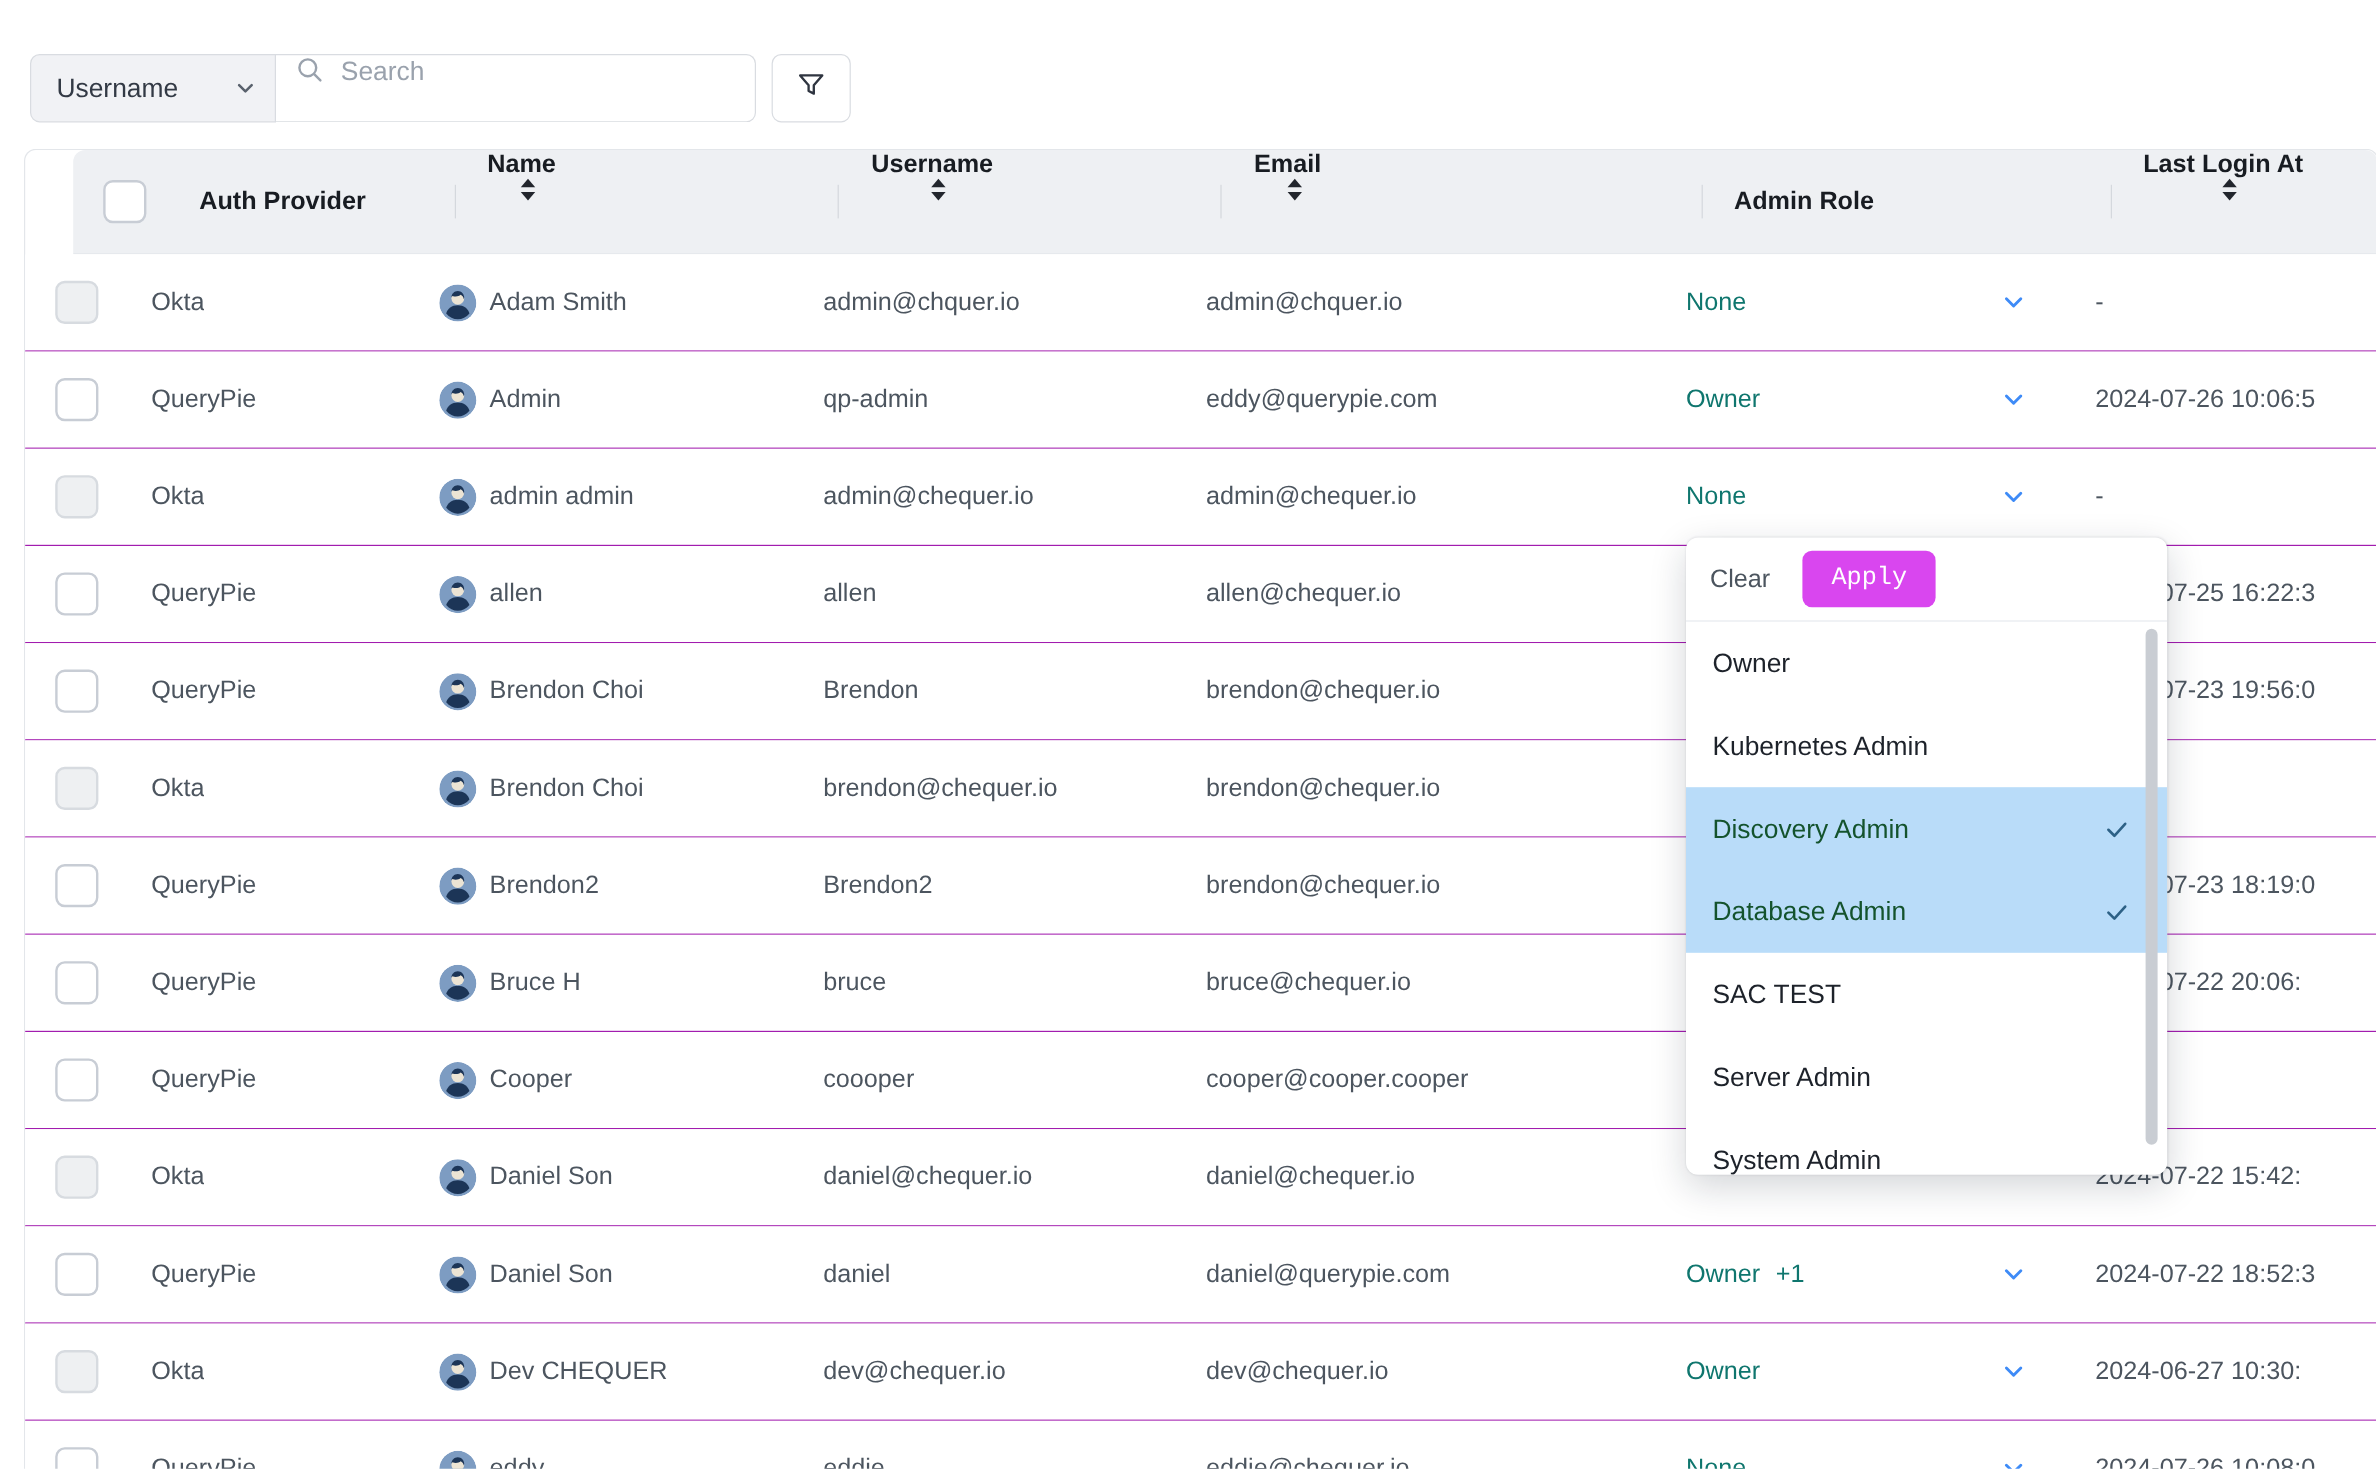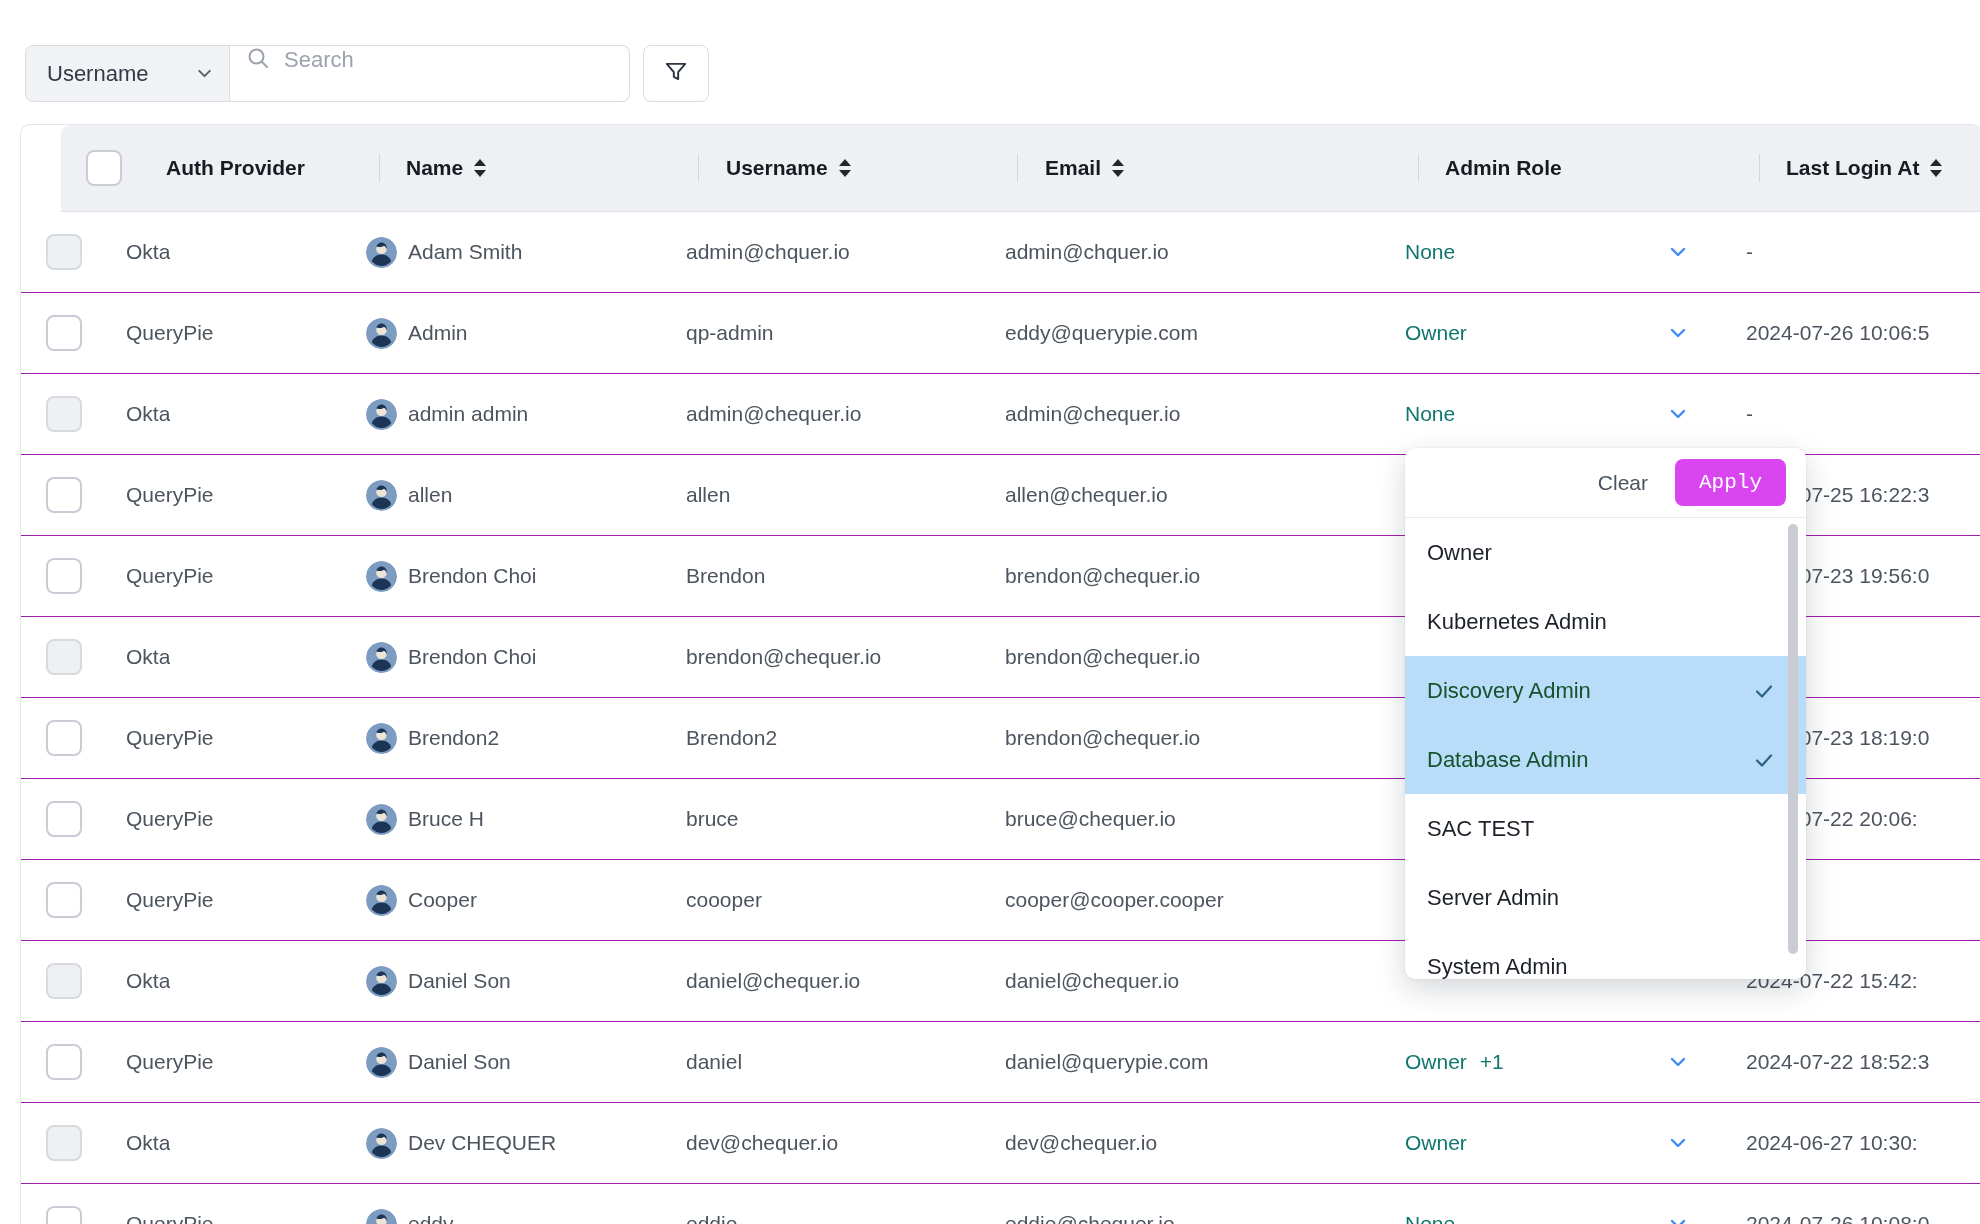--- a/index.html
+++ b/index.html
@@ -34,21 +34,21 @@
   }
   
   .table{
     position:absolute;left:20px;top:124px;width:1962px;
     border:1px solid #e3e6ea;border-bottom:none;border-radius:10px 10px 0 0;
     box-sizing:border-box;background:#fff;
   }
   .thead{position:relative;height:86px;background:#eef0f3;border-bottom:1px solid #dee2e7;border-radius:10px 10px 0 0;margin-left:40px;}
   .th{position:absolute;top:0;height:100%;display:flex;align-items:center;
       font-size:21px;font-weight:700;color:#181c22;cursor:default;}
-  .th.sortable{cursor:pointer;}
+  .th.sortable{cursor:pointer;flex-direction:column;}
   .col-divider{position:absolute;top:29px;width:1px;height:28px;background:#d4d8dd;}
   .sort{display:inline-flex;flex-direction:column;gap:4px;margin-left:11px;}
   .sort i{display:block;width:0;height:0;border-left:6px solid transparent;border-right:6px solid transparent;}
   .sort .up{border-bottom:7px solid #22262d;}
   .sort .down{border-top:7px solid #22262d;}
   .row{position:relative;height:80px;border-bottom:1px solid #a21caf;background:#fff;}
   .cell{position:absolute;top:0;height:100%;display:flex;align-items:center;
         font-size:21px;color:#4c555f;white-space:nowrap;overflow:hidden;}
   .c-provider{left:105px;}
   .c-name{left:345px;gap:11px;}
@@ -65,21 +65,21 @@
   .thead .cb{top:25px;}
   .cb.disabled{background:#eef0f2;border-color:#d7dbe0;cursor:default;}
   .avatar{width:31px;height:31px;border-radius:50%;flex:0 0 auto;}
   .role-chevron{position:absolute;left:1645px;top:28px;cursor:pointer;}
   
   .dropdown{
     position:absolute;left:1405px;top:448px;width:401px;height:531px;z-index:10;
     background:#fff;border-radius:10px;overflow:hidden;
     box-shadow:0 10px 30px rgba(18,28,45,.18),0 0 2px rgba(18,28,45,.12);
   }
-  .dd-head{height:70px;box-sizing:border-box;display:flex;align-items:center;justify-content:flex-end;
+  .dd-head{height:70px;box-sizing:border-box;display:flex;align-items:center;justify-content:flex-start;
            gap:27px;padding:0 20px;border-bottom:1px solid #e7eaee;}
   .dd-clear{font-size:21px;color:#4c555f;font-weight:500;cursor:pointer;}
   .dd-apply{
     height:47px;padding:0 24px;border-radius:8px;background:#d946ef;cursor:pointer;
     color:#fff;font-size:21px;font-weight:500;display:flex;align-items:center;border:none;
     font-family:Liberation Mono, monospace;
   }
   .dd-list{position:relative;}
   .dd-opt{height:69px;display:flex;align-items:center;position:relative;
           padding:0 56px 0 22px;font-size:22px;color:#1d222a;cursor:pointer;}

